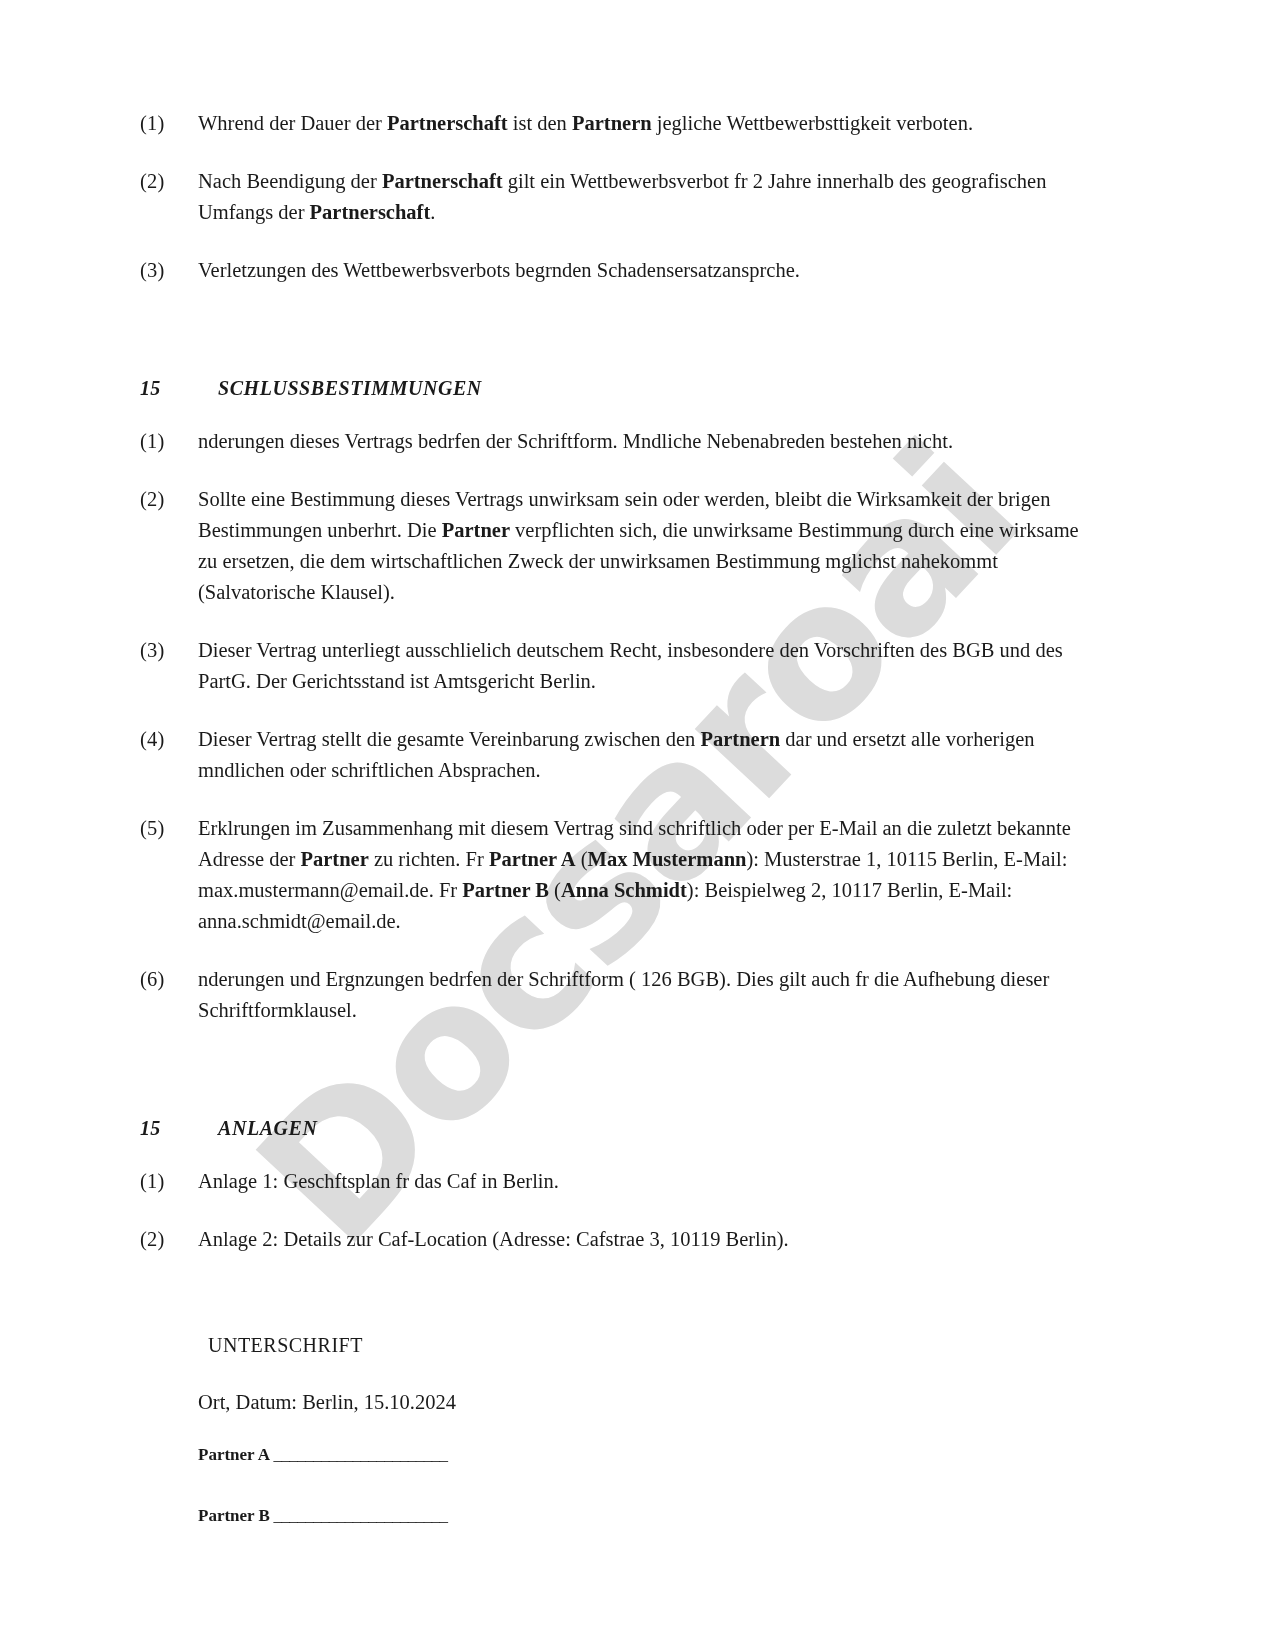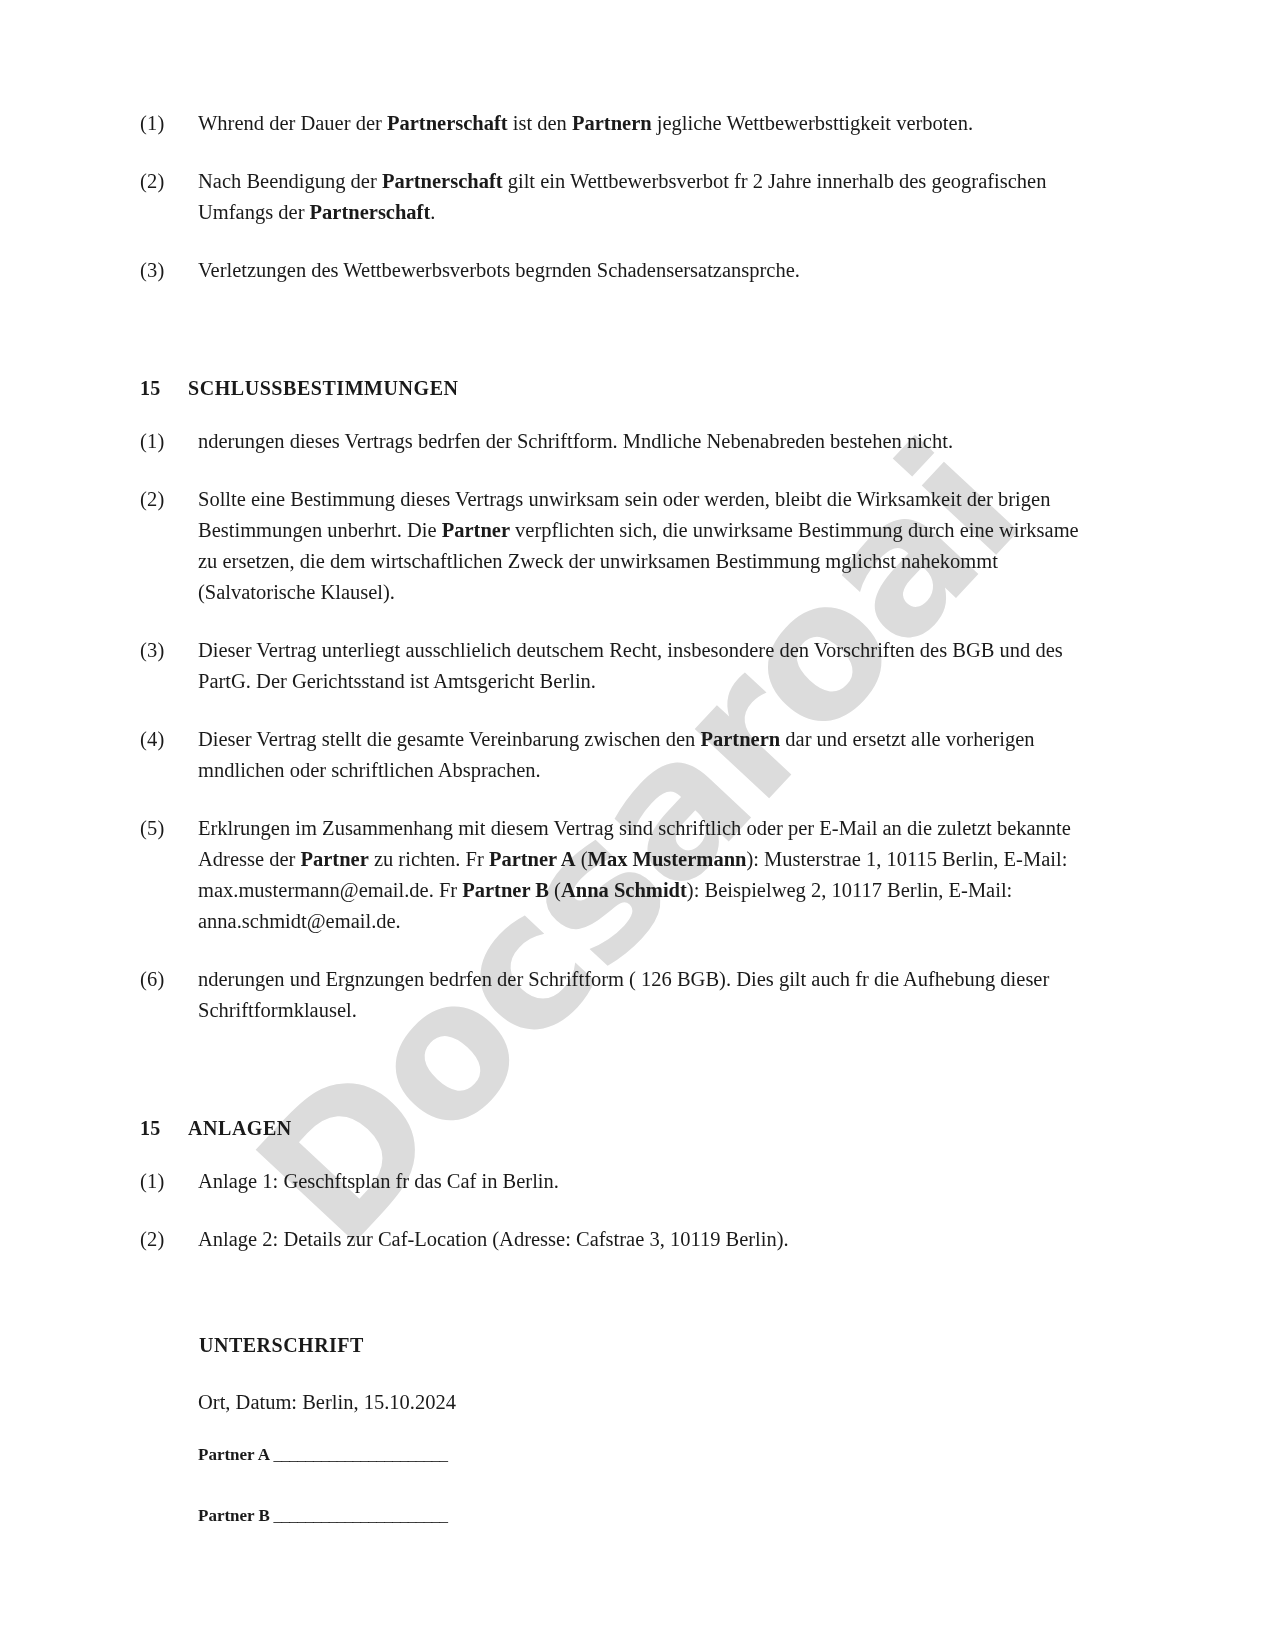--- a/index.html
+++ b/index.html
@@ -66,45 +66,47 @@
     font-size: 20.5px;
     line-height: 31px;
     text-align: left;
   }
   .clause-body b { font-weight: 700; margin-top: 10px; }
 
   .section-heading {
     display: flex;
     align-items: flex-end;
     margin: 0 0 26px 0;
+    font-style: italic;
   }
   .section-heading .sec-num {
     flex: 0 0 48px;
     font-weight: 700;
     font-size: 20px;
     letter-spacing: 0.3px;
   }
   .section-heading .sec-title {
     font-weight: 700;
     font-size: 20px;
     letter-spacing: 0.55px;
+    margin-left: 30px;
   }
 
   .spacer-lg { height: 64px; }
   .spacer-md { height: 52px; }
 
   
   #signature-block {
     padding-left: 58px;
   }
   .sig-heading {
-    font-weight: 700;
+    font-weight: 400;
     font-size: 20px;
     letter-spacing: 0.5px;
-    margin: 0 0 30px 1px;
+    margin: 0 0 30px 10px;
   }
   .sig-line-text {
     font-size: 20.5px;
     line-height: 31px;
     margin: 0 0 21px 0;
   }
   .sig-row {
     font-size: 17px;
     line-height: 31px;
     margin: 0 0 30px 0;

